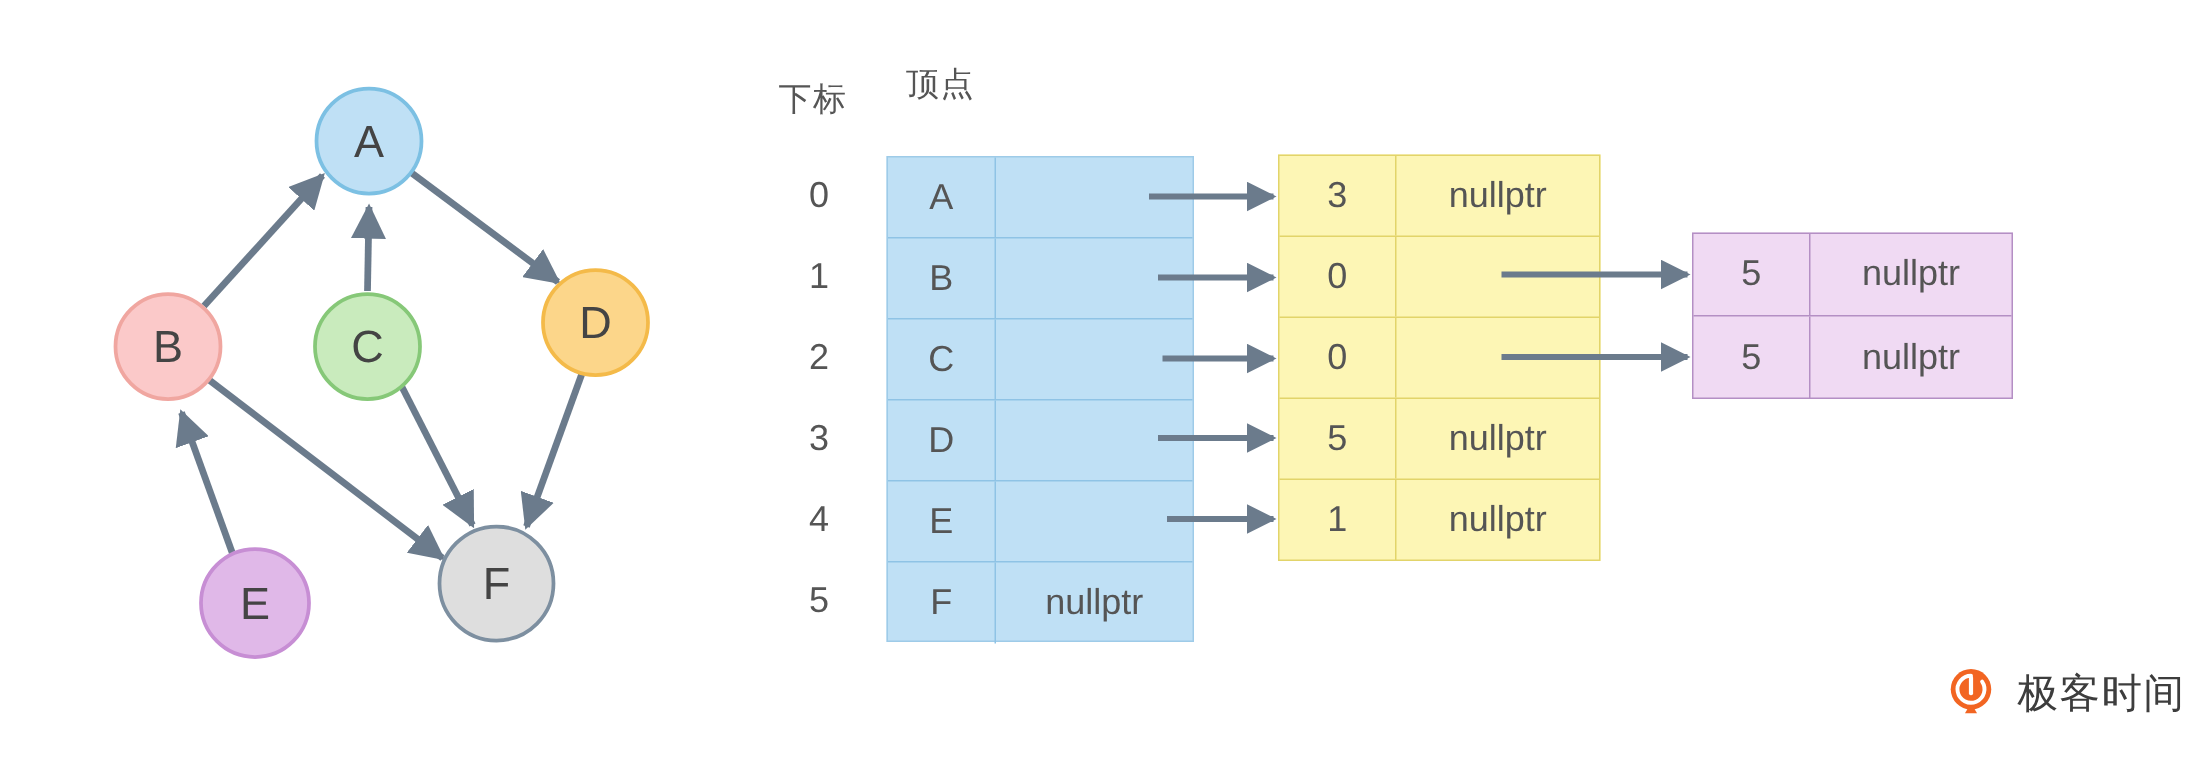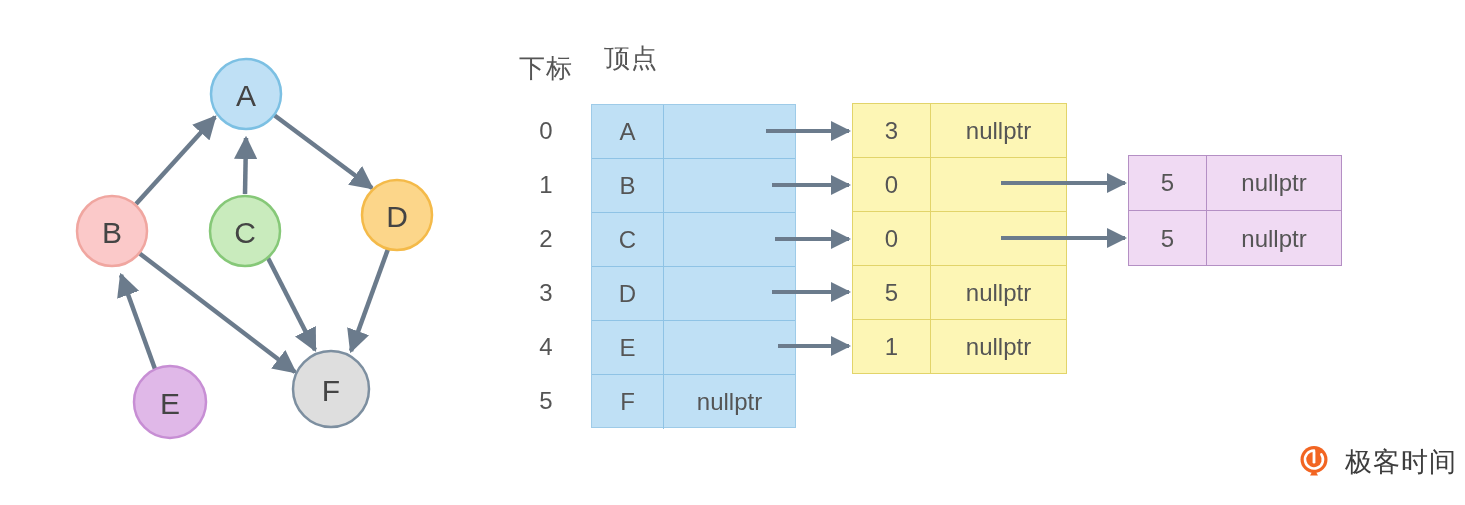--- a/index.html
+++ b/index.html
@@ -29,21 +29,21 @@
     font-family: "Liberation Sans", sans-serif;
     font-size: 30px;
     fill: #444444;
     text-anchor: middle;
     dominant-baseline: central;
   }
 
   
   .col-header {
     position: absolute;
-    font-size: 26px;
+    font-size: 22px;
     color: #555555;
     white-space: nowrap;
     letter-spacing: 1px;
   }
   #header-index { left: 519px; top: 51px; }
   #header-vertex { left: 604px; top: 41px; }
 
   
   .index-cell {
     position: absolute;

